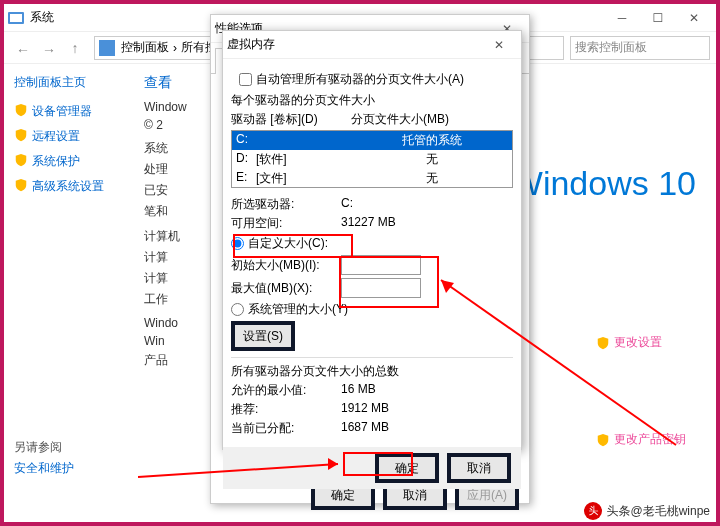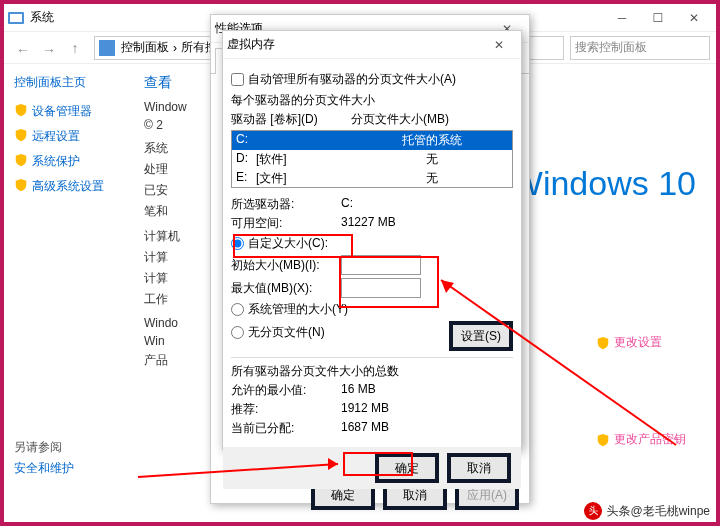--- a/index.html
+++ b/index.html
@@ -36,21 +36,21 @@
 .perf .tab{padding:4px 10px;border:1px solid #ccc;border-bottom:none;background:#fff;margin-right:2px;position:relative;top:1px}
 .row{display:flex;align-items:flex-start;margin:2px 0}
 .lbl{width:110px}
 .val{flex:1}
 .btns{display:flex;justify-content:flex-end;padding:6px 10px;gap:8px}
 .btn{min-width:64px;height:30px;border:4px solid #0f172a;background:#e7e7e7;display:flex;align-items:center;justify-content:center;cursor:pointer}
 .btn.disabled{color:#999}
 
 .vm{left:222px;top:30px;width:300px;height:420px;box-shadow:2px 2px 10px rgba(0,0,0,.35);background:#f0f0f0}
 .vm .inner{background:#fff;margin:0;padding:8px}
-.chk{display:flex;align-items:center;margin:4px 0}
+.chk{display:flex;align-items:center;margin:4px 8px}
 .chk input{margin-right:4px}
 .drvhdr{display:flex;font-size:12px;padding:2px 0}
 .drvhdr .c1{width:120px}
 .drvlist{border:1px solid #999;height:58px;overflow:hidden;font-family:Consolas,monospace;font-size:12px}
 .drvrow{display:flex;padding:1px 4px}
 .drvrow.sel{background:#0066cc;color:#fff}
 .drvrow .c1{width:20px}
 .drvrow .c2{width:100px}
 .drvrow .c3{flex:1;text-align:center}
 .radio{display:flex;align-items:center;margin:3px 0}
@@ -228,24 +228,20 @@
       </div>
     <div class="field">
         <span class="flbl">最大值(MB)(X):</span>
         <input type="text" style="">
       </div>
     <label class="radio">
         <input type="radio" name="pg" style="">
         <span>系统管理的大小(Y)</span>
       </label>
     <div class="row">
-      <label class="radio" style="flex:1">
-          <input type="radio" name="pg" style="">
-          <span>无分页文件(N)</span>
-        </label>
       <div class="btn">设置(S)</div>
     </div>
     <div style="height:6px;border-top:1px solid #ddd;margin-top:6px"></div>
     <div>所有驱动器分页文件大小的总数</div>
     <div class="row">
         <span class="lbl">允许的最小值:</span>
         <span>16 MB</span>
       </div>
     <div class="row">
         <span class="lbl">推荐:</span>

